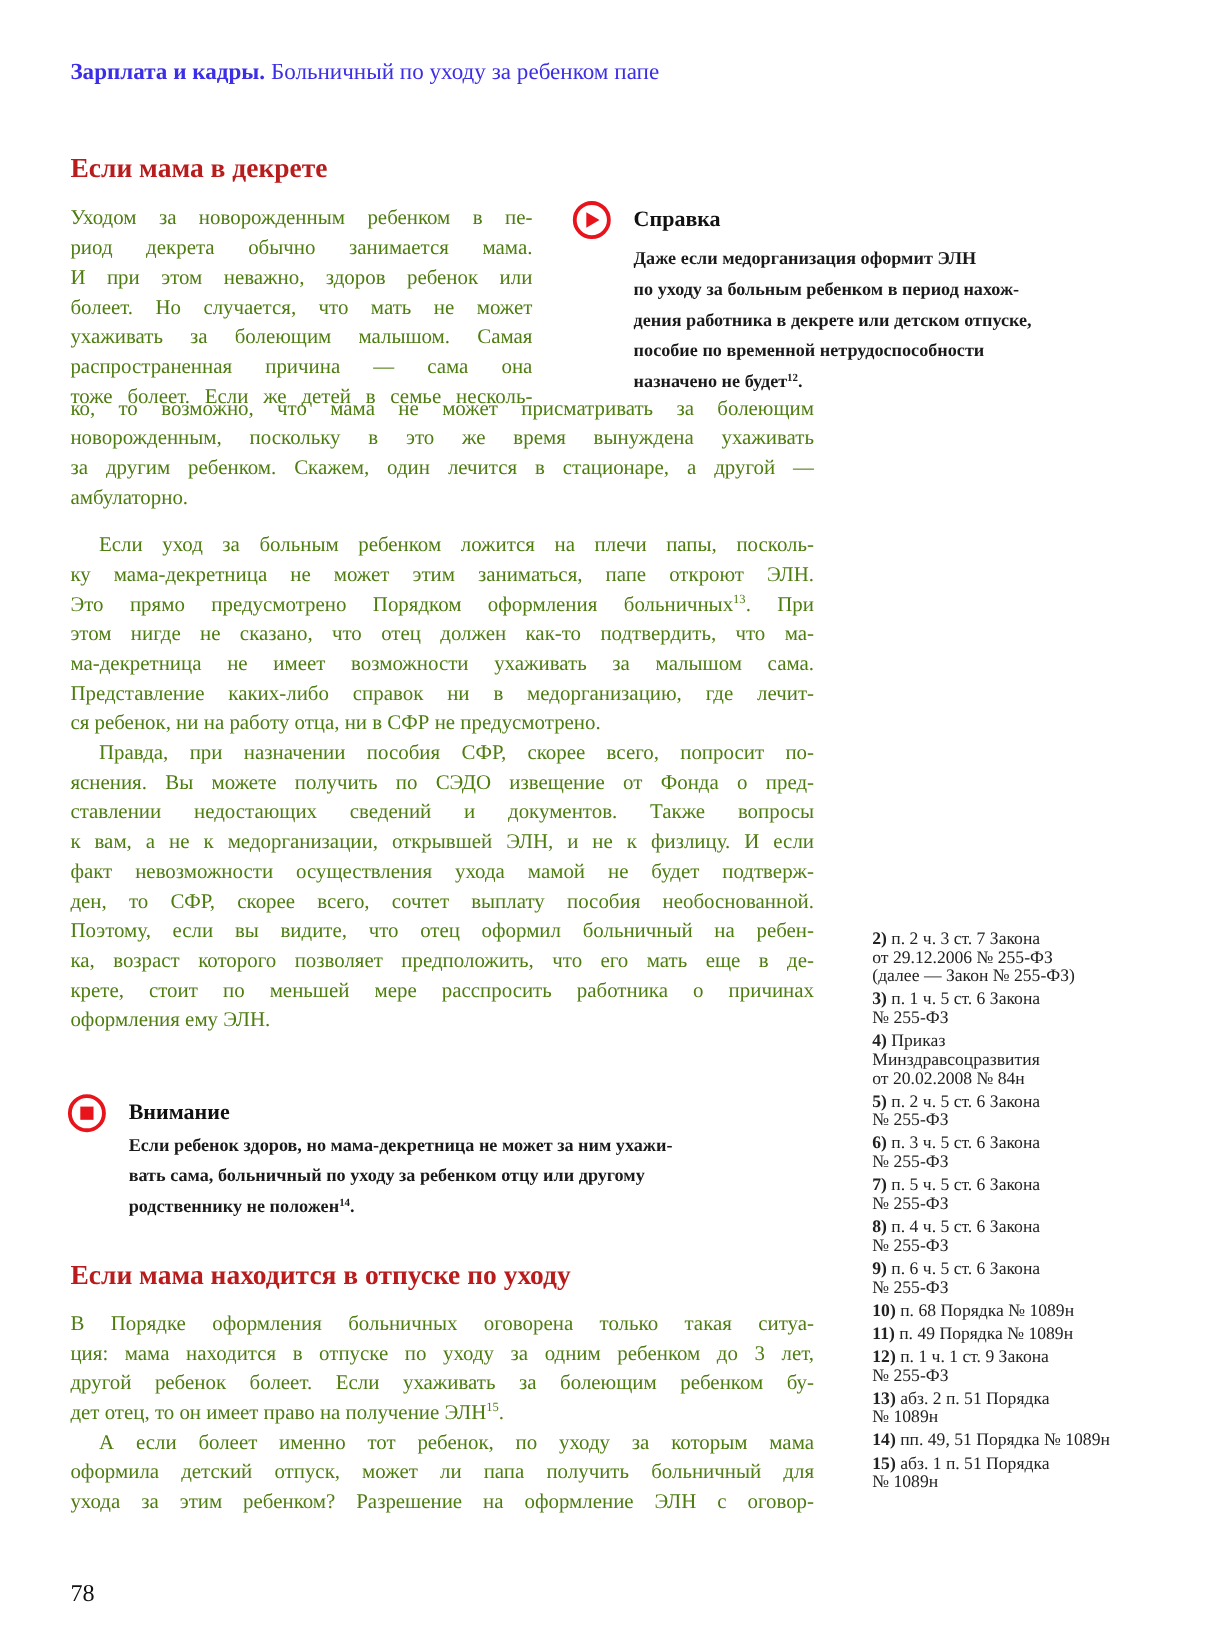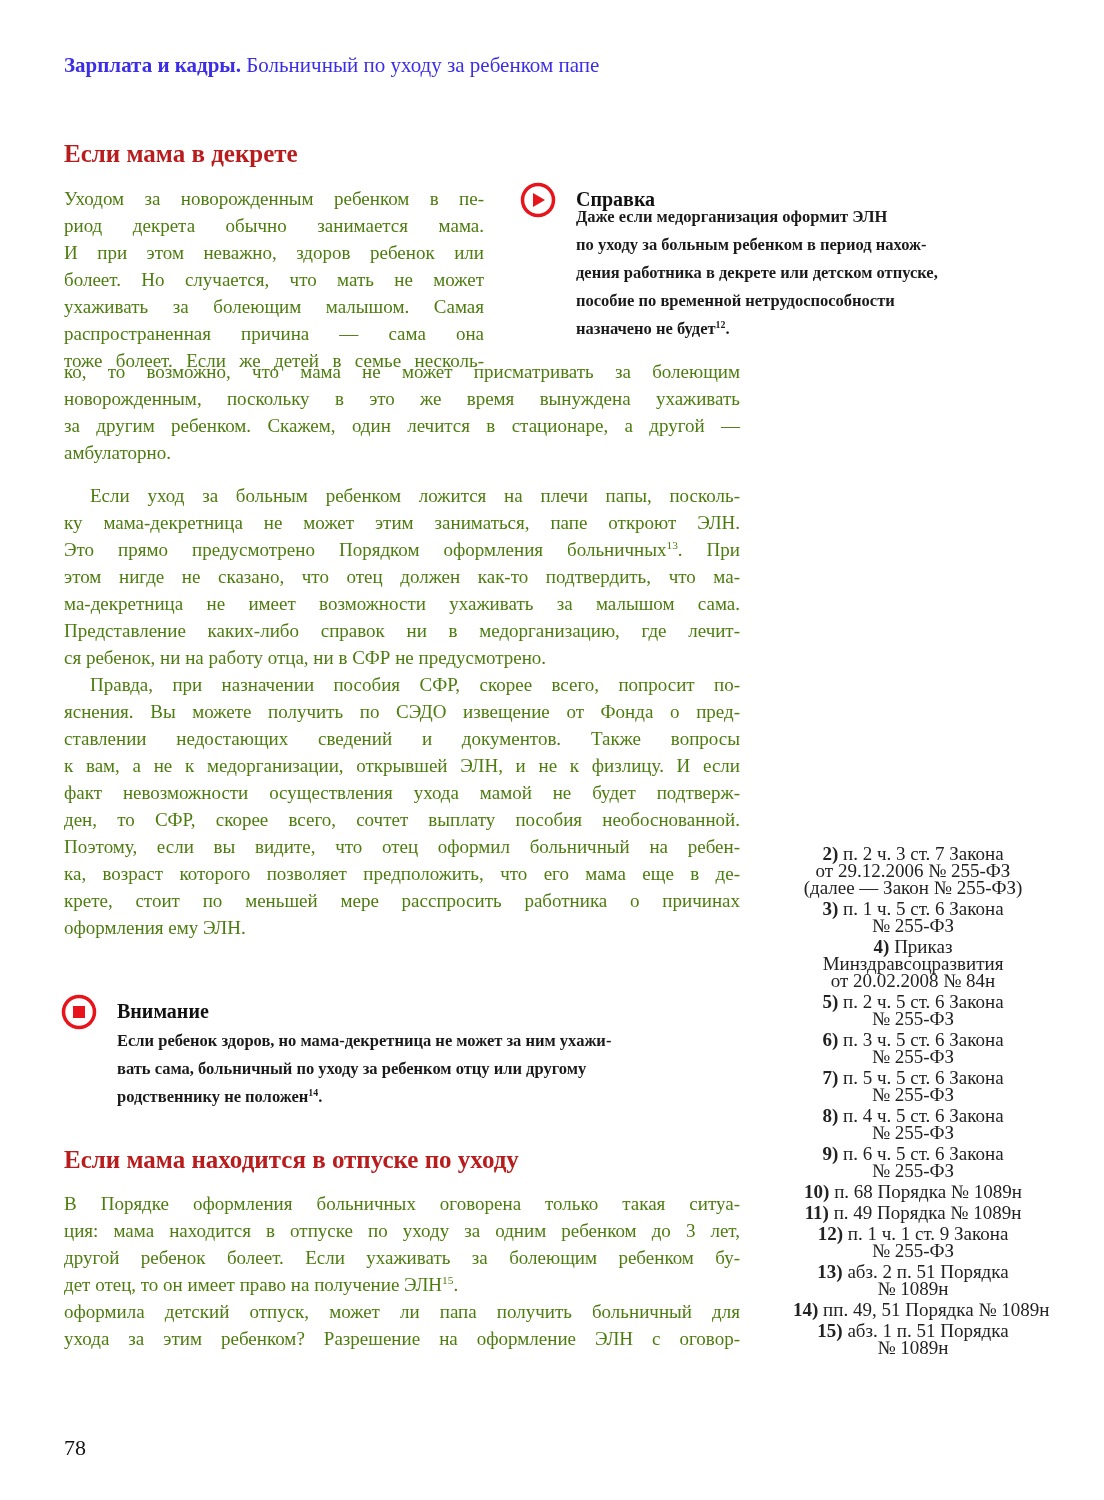--- a/index.html
+++ b/index.html
@@ -36,21 +36,21 @@
       font-weight: bold; font-size: 20px; color: #111; white-space: nowrap;
     }
     .callout .c-body {
       position: absolute; font-family: "Liberation Serif", serif;
       font-weight: bold; font-size: 16.5px; line-height: 28px; color: #1a1a1a;
     }
     .callout .c-body .ln { display: block; white-space: nowrap; }
 
     .footnotes {
       position: absolute; left: 793px; top: 845px; width: 240px;
-      font-family: "Liberation Serif", serif; font-size: 19px; line-height: 17px; color: #222; text-align: center;
+      font-family: "Liberation Serif", serif; font-size: 16px; line-height: 17px; color: #222;
     }
     .fn { margin-bottom: 4px; }
     .fn .fn-num { font-weight: bold; }
     .fn .ln { display: block; white-space: nowrap; }
 
     .page-number {
       position: absolute; left: 64px; top: 1435px;
       font-family: "Liberation Serif", serif; font-size: 22px; color: #111;
     }
   </style>
@@ -91,32 +91,32 @@
 </div>
 
 <div class="para" style="top:671px; width:676px;">
   <span class="ln indent">Правда, при назначении пособия СФР, скорее всего, попросит по-</span>
   <span class="ln">яснения. Вы можете получить по СЭДО извещение от Фонда о пред-</span>
   <span class="ln">ставлении недостающих сведений и документов. Также вопросы</span>
   <span class="ln">к вам, а не к медорганизации, открывшей ЭЛН, и не к физлицу. И если</span>
   <span class="ln">факт невозможности осуществления ухода мамой не будет подтверж-</span>
   <span class="ln">ден, то СФР, скорее всего, сочтет выплату пособия необоснованной.</span>
   <span class="ln">Поэтому, если вы видите, что отец оформил больничный на ребен-</span>
-  <span class="ln">ка, возраст которого позволяет предположить, что его мама еще в де-</span>
+  <span class="ln">ка, возраст которого позволяет предположить, что его мать еще в де-</span>
   <span class="ln">крете, стоит по меньшей мере расспросить работника о причинах</span>
   <span class="ln last">оформления ему ЭЛН.</span>
 </div>
 
 <div class="callout" style="left:520px; top:182px; width:500px; height:170px;">
   <svg class="icon" viewBox="0 0 36 36">
     <circle cx="18" cy="18" r="15.5" fill="none" stroke="#e8141c" stroke-width="3.5"></circle>
     <polygon points="13,11 13,25 25,18" fill="#e8141c"></polygon>
   </svg>
   <div class="c-title" style="left:56px; top:6px;">Справка</div>
-  <div class="c-body" style="left:56px; top:21px;">
+  <div class="c-body" style="left:56px; top:39px;">
     <span class="ln">Даже если медорганизация оформит ЭЛН</span>
     <span class="ln">по уходу за больным ребенком в период нахож-</span>
     <span class="ln">дения работника в декрете или детском отпуске,</span>
     <span class="ln">пособие по временной нетрудоспособности</span>
     <span class="ln"><span>назначено не будет</span><sup>12</sup><span>.</span></span>
   </div>
 </div>
 
 <div class="callout" style="left:61px; top:994px; width:680px; height:120px;">
   <svg class="icon" viewBox="0 0 36 36">
@@ -134,20 +134,21 @@
 <div class="h2" style="top:1146px;">Если мама находится в отпуске по уходу</div>
 
 <div class="para" style="top:1190px; width:676px;">
   <span class="ln">В Порядке оформления больничных оговорена только такая ситуа-</span>
   <span class="ln">ция: мама находится в отпуске по уходу за одним ребенком до 3 лет,</span>
   <span class="ln">другой ребенок болеет. Если ухаживать за болеющим ребенком бу-</span>
   <span class="ln last"><span>дет отец, то он имеет право на получение ЭЛН</span><sup>15</sup><span>.</span></span>
 </div>
 
 <div class="para" style="top:1298px; width:676px;">
+  <span class="ln indent">А если болеет именно тот ребенок, по уходу за которым мама</span>
   <span class="ln">оформила детский отпуск, может ли папа получить больничный для</span>
   <span class="ln">ухода за этим ребенком? Разрешение на оформление ЭЛН с оговор-</span>
 </div>
 
 <div class="footnotes" id="footnotes">
     <div class="fn">
       <span class="ln"><span class="fn-num">2)</span> <span>п. 2 ч. 3 ст. 7 Закона</span></span>
       <span class="ln"><span>от 29.12.2006 № 255-ФЗ</span></span>
       <span class="ln"><span>(далее — Закон № 255-ФЗ)</span></span>
     </div>

